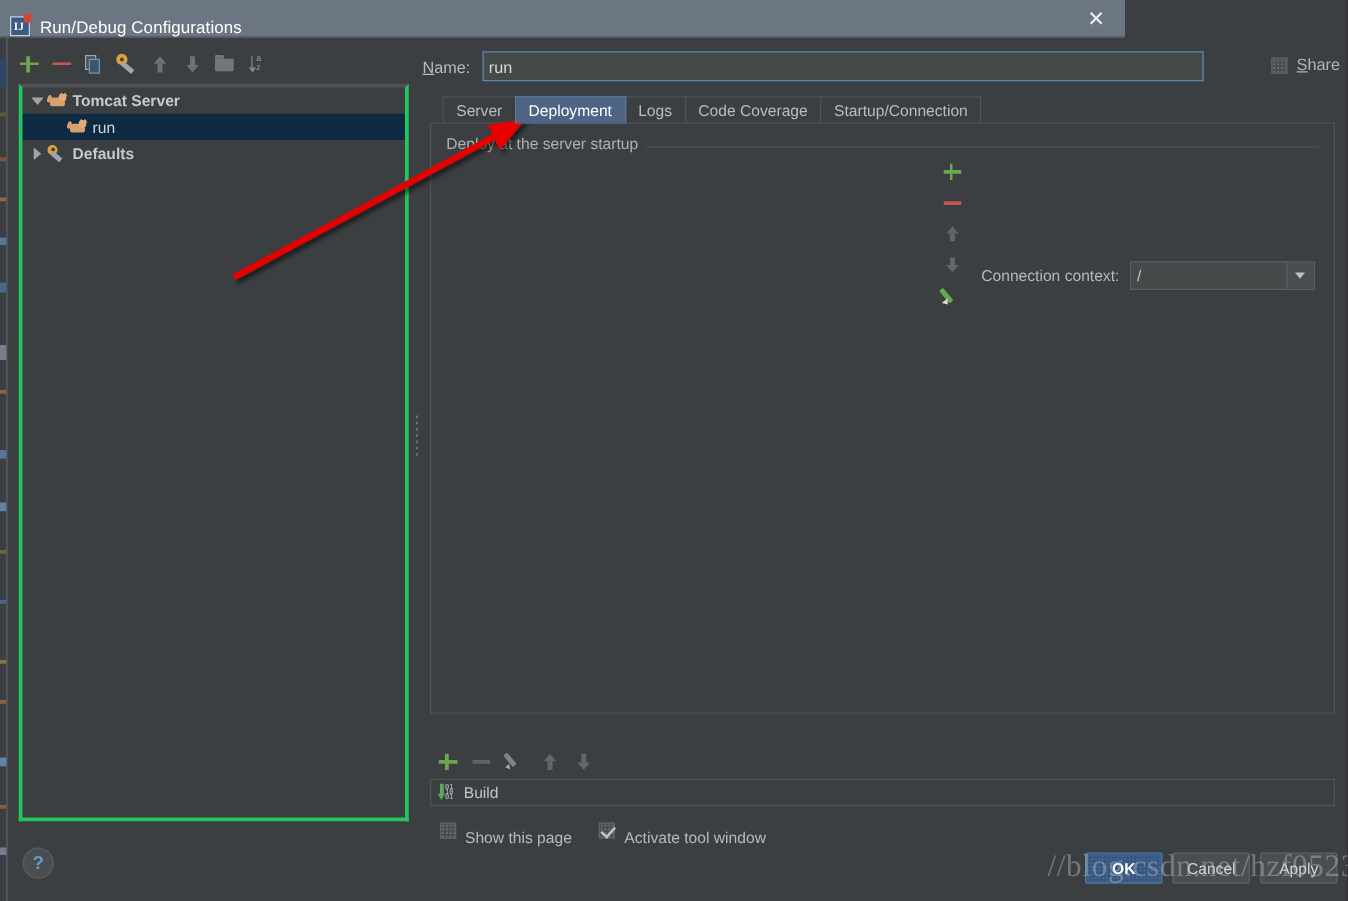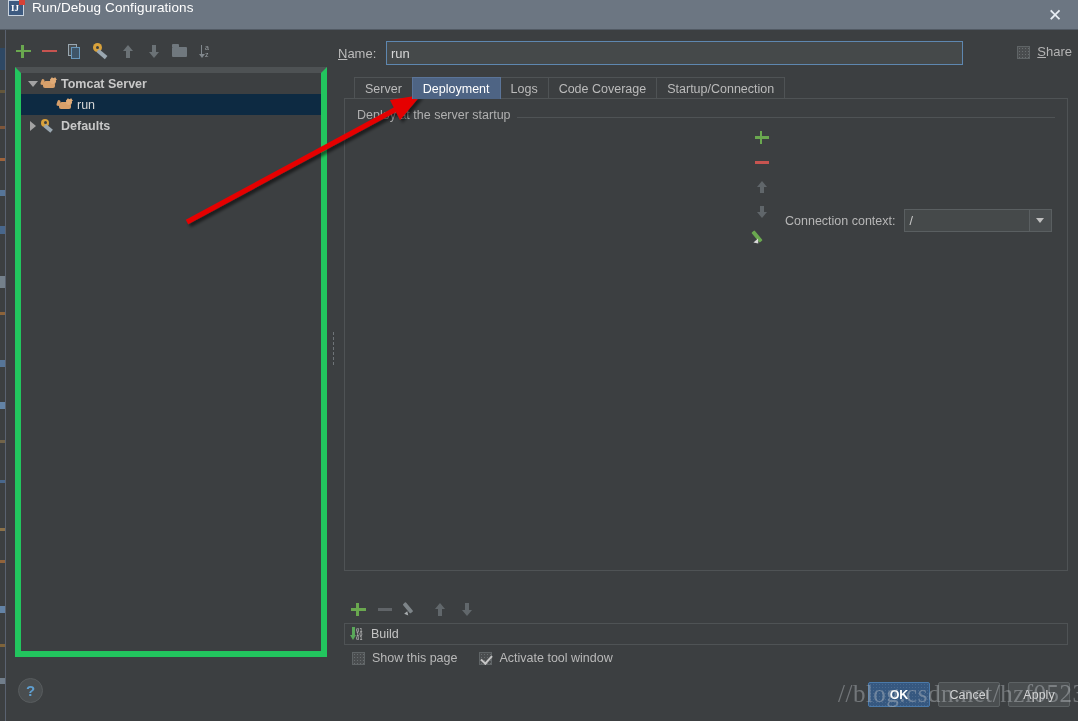--- a/index.html
+++ b/index.html
@@ -24,23 +24,23 @@
     width: 6px; height: 691px;
     background: #3c3f41;
     border-right: 1px solid #5a6270;
   }
   .ide-sliver .fleck {
     position: absolute; left: 0; width: 5px; height: 3px; opacity: .85;
   }
 
   
   .titlebar {
-    position: absolute; left: 0; top: 0; width: 1078px; height: 30px;
+    position: absolute; left: 0; top: 0; width: 900px; height: 30px;
     background: #6c7682;
-    display: flex; align-items: flex-start;
+    display: flex; align-items: flex-end;
     border-bottom: 1px solid #525a64;
   }
   .titlebar .app-icon {
     width: 16px; height: 16px; margin-left: 8px; margin-right: 8px;
     position: relative; flex: none;
   }
   .app-icon .sq {
     position: absolute; inset: 0;
     background: #3d5a80;
     border: 1px solid #c9d3de;
@@ -139,21 +139,21 @@
   .ico-sort .saz {
     position:absolute; left:8px; top:1px;
     font-size:7px; line-height:7.5px; color:#9aa0a4;
     font-family:"Liberation Sans", sans-serif;
   }
 
   .tree {
     position: absolute; left: 8px; top: 36px;
     width: 312px; height: 590px;
     background: #3c3f41;
-    border: 6px solid #22c55e;
+    border: 3px solid #22c55e;
     border-top-color:#4e5254;
     overflow: hidden;
   }
   .tree-row {
     height: 21px; display: flex; align-items: center;
     color: #bbbbbb; font-size: 12.5px; cursor: pointer;
     white-space: nowrap;
   }
   .tree-row.selected { background: #0d2a42; color: #d6d6d6; }
   .twisty {
@@ -408,21 +408,21 @@
     position:absolute; left:6px; top:1px;
     font-size:5.5px; line-height:4.2px; color:#c9c9c9;
     font-family:"DejaVu Sans Mono", monospace;
   }
 
   .bottom-checks {
     position:absolute; left:14px; top:620px;
     display:flex; align-items:center; gap:22px;
   }
   .bchk-wrap { display:flex; align-items:center; gap:7px; cursor:pointer; }
-  .bchk-label { color:#b9b9b9; font-size:12.5px; }
+  .bchk-label { color:#b9b9b9; font-size:12.5px;margin-top:12px; }
 
   
   .help-btn {
     position:absolute; left:18px; top:678px;
     width:25px;height:25px;border-radius:50%;
     background:#4a4e50; border:1px solid #585c5e;
     display:flex;align-items:center;justify-content:center;
     color:#5f9fd0; font-size:15px; font-weight:bold; cursor:pointer;
   }
   .dlg-buttons {

